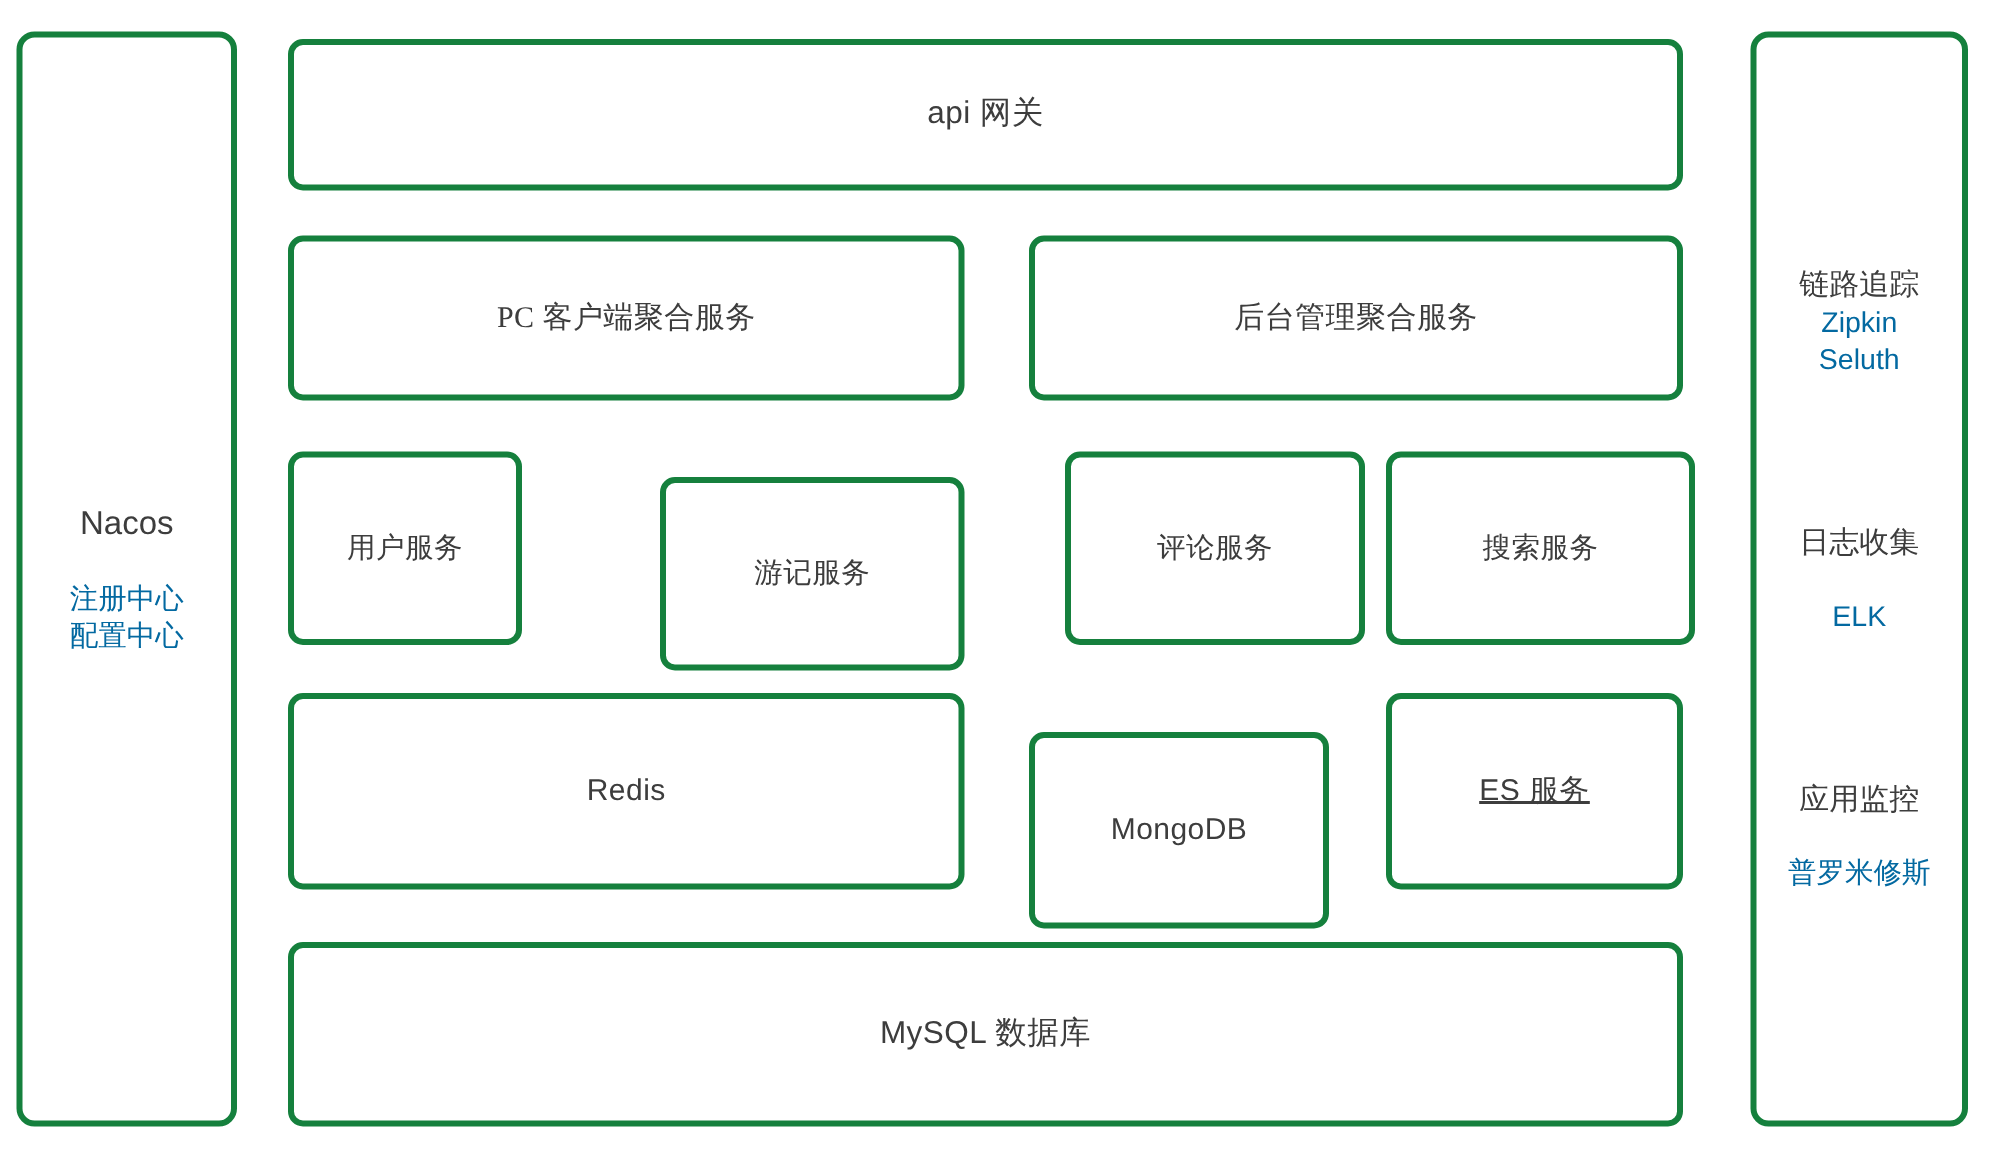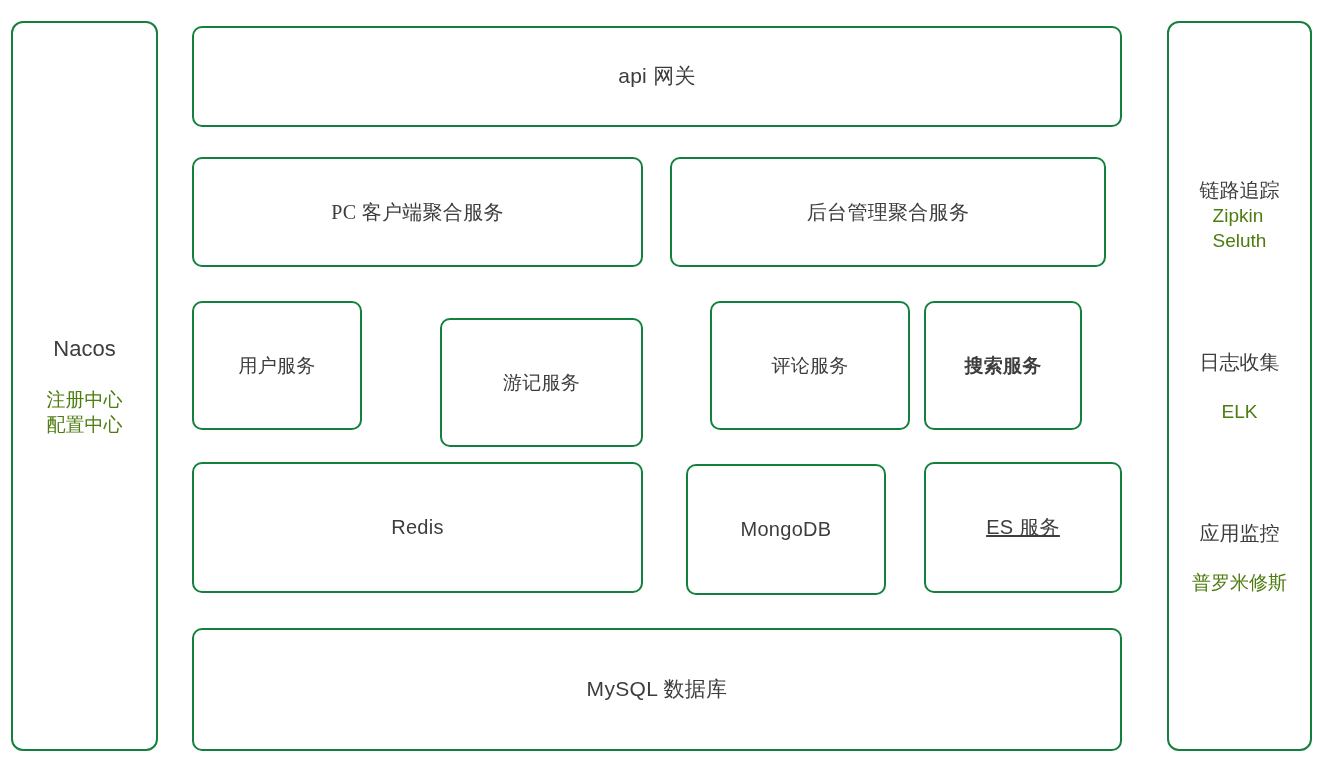--- a/index.html
+++ b/index.html
@@ -16,26 +16,27 @@
     position: relative;
     width: 1328px;
     height: 766px;
     background: #ffffff;
     overflow: hidden;
   }
   .box {
     position: absolute;
     box-sizing: border-box;
     background: #ffffff;
-    border: 2px solid #15803d;
+    border: 4px solid #15803d;
     border-radius: 10px;
     display: flex;
     flex-direction: column;
     align-items: center;
     justify-content: center;
+    text-align: center;
     color: #3d3d3d;
   }
   .box-label {
     line-height: 1.35;
     white-space: pre-line;
     letter-spacing: 0.3px;
   }
 
   
   .side-panel {
@@ -56,21 +57,21 @@
   }
   .side-title {
     font-size: 22px;
     line-height: 1.3;
     color: #3d3d3d;
     white-space: pre-line;
   }
   .side-sub {
     font-size: 19px;
     line-height: 1.32;
-    color: #4d7c0f;
+    color: #0369a1;
     white-space: pre-line;
   }
 
   
   #left-panel .side-title { margin-bottom: 24px; }
 
   
   #right-panel .side-stack { gap: 0; }
   #right-panel .side-group + .side-group { margin-top: 96px; gap: 24px; }
   #right-panel .side-title { font-size: 20px; }
@@ -94,45 +95,45 @@
   </div>
 
   <div class="box" id="gateway-box" style="left:192px; top:26px; width:930px; height:101px;">
     <div class="box-label lbl-lg">api 网关</div>
   </div>
 
   <div class="box" id="agg-0" style="left:192px; top:157px; width:451px; height:110px;font-family:Liberation Serif, serif;">
     <div class="box-label lbl-md">PC 客户端聚合服务</div>
   </div>
 
-  <div class="box" id="agg-1" style="left:670px; top:157px; width:436px; height:110px;">
+  <div class="box" id="agg-1" style="left:686px; top:157px; width:436px; height:110px;">
     <div class="box-label lbl-md">后台管理聚合服务</div>
   </div>
 
-  <div class="box" id="svc-0" style="left:192px; top:301px; width:170px; height:129px;">
+  <div class="box" id="svc-0" style="left:192px; top:301px; width:156px; height:129px;">
     <div class="box-label lbl-sm">用户服务</div>
   </div>
 
   <div class="box" id="svc-1" style="left:440px; top:318px; width:203px; height:129px;">
     <div class="box-label lbl-sm">游记服务</div>
   </div>
 
   <div class="box" id="svc-2" style="left:686px; top:301px; width:200px; height:129px;margin-left:24px;">
     <div class="box-label lbl-sm">评论服务</div>
   </div>
 
-  <div class="box" id="svc-3" style="left:924px; top:301px; width:158px; height:129px;font-weight:bold;">
+  <div class="box" id="svc-3" style="left:924px; top:301px; width:206px; height:129px;">
     <div class="box-label lbl-sm">搜索服务</div>
   </div>
 
   <div class="box" id="data-0" style="left:192px; top:462px; width:451px; height:131px;">
     <div class="box-label lbl-md">Redis</div>
   </div>
 
-  <div class="box" id="data-1" style="left:686px; top:464px; width:200px; height:131px;">
+  <div class="box" id="data-1" style="left:686px; top:488px; width:200px; height:131px;">
     <div class="box-label lbl-md">MongoDB</div>
   </div>
 
   <div class="box" id="data-2" style="left:924px; top:462px; width:198px; height:131px;text-decoration:underline;">
     <div class="box-label lbl-md">ES 服务</div>
   </div>
 
   <div class="box" id="db-box" style="left:192px; top:628px; width:930px; height:123px;">
     <div class="box-label lbl-lg">MySQL 数据库</div>
   </div>

